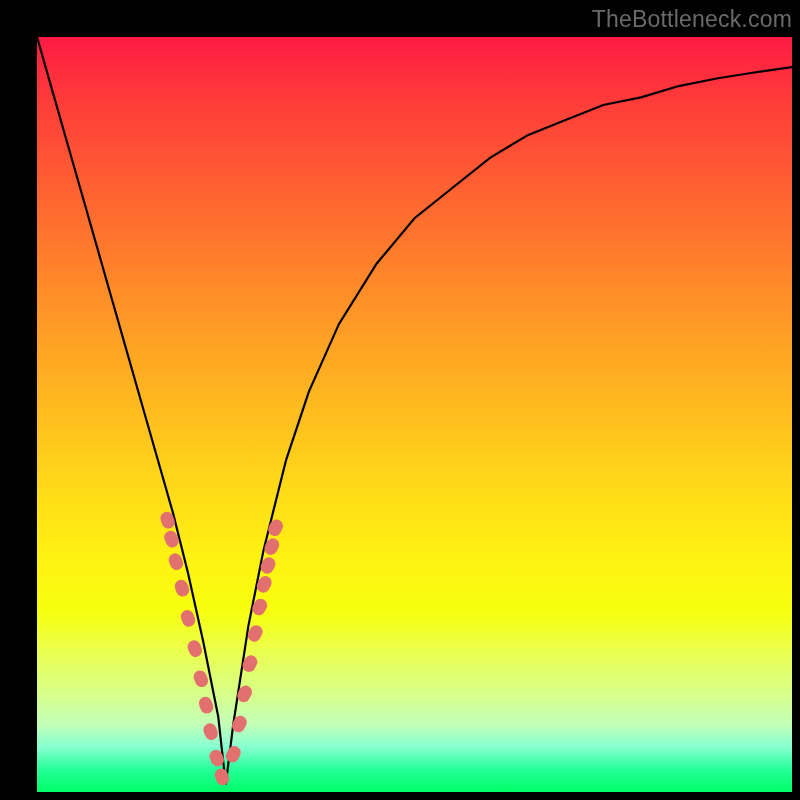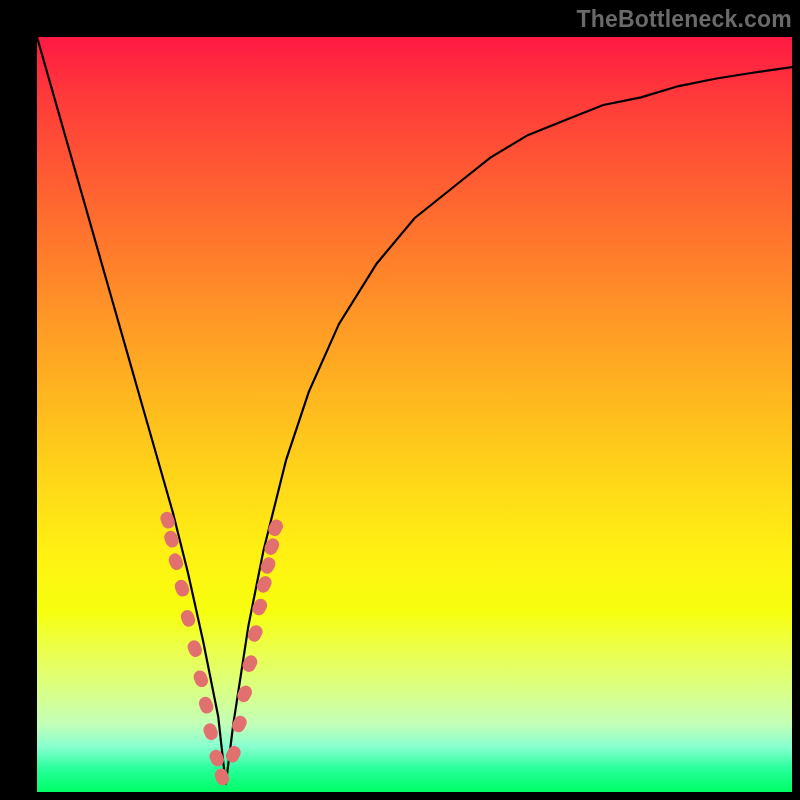--- a/index.html
+++ b/index.html
@@ -33,21 +33,21 @@
       #26ff99 97%,
       #00ff66 100%
     );
   }
   .watermark {
     position: absolute;
     top: 6px;
     right: 8px;
     font-family: Arial, Helvetica, sans-serif;
     font-size: 23px;
-    font-weight: 700;
+    font-weight: 400;
     color: #6a6a6a;
     letter-spacing: 0.2px;
     user-select: none;
   }
   svg.curves {
     position: absolute;
     left: 0; top: 0;
     width: 755px; height: 755px;
   }
   .curve {

